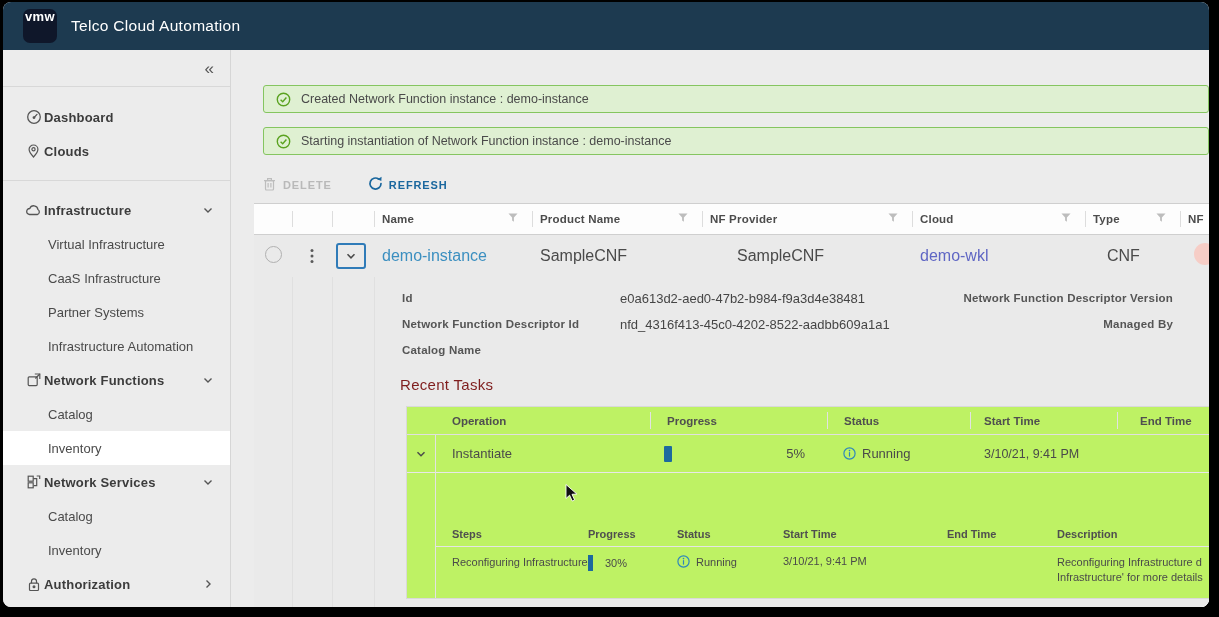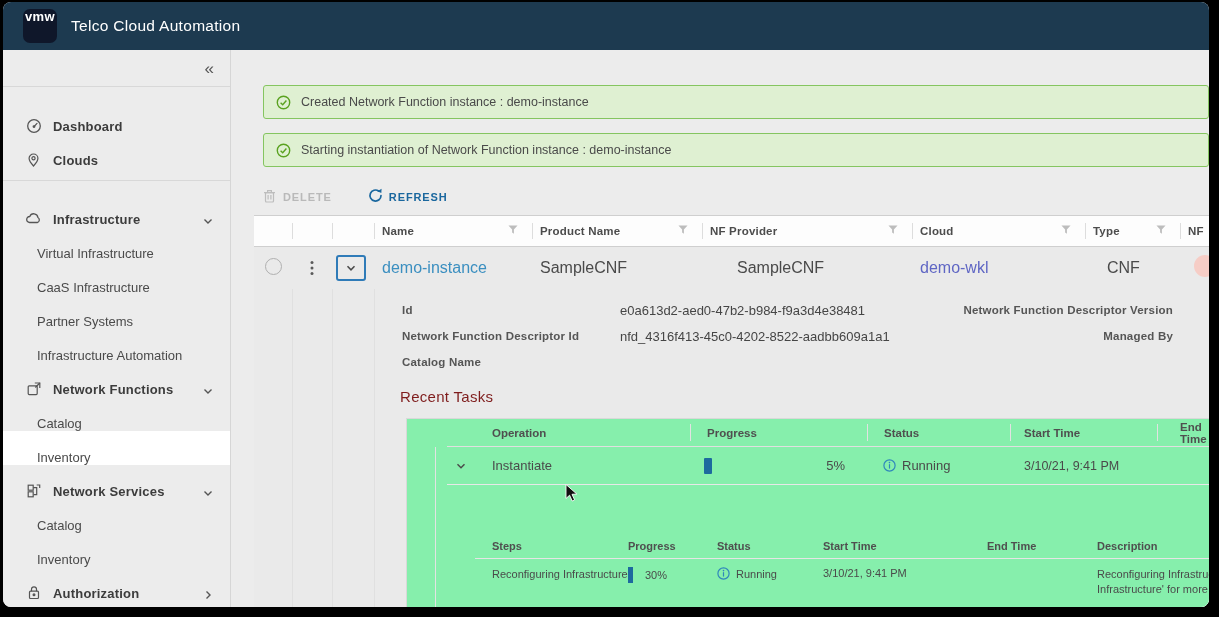--- a/index.html
+++ b/index.html
@@ -16,33 +16,33 @@
 
   
   .layout { display:flex; height:557px; }
   .sidebar { width:228px; flex:0 0 228px; background:#ececec; border-right:1px solid #d6d6d6; overflow:hidden; }
   .content { flex:1; position:relative; overflow:hidden; background:#ececec; }
 
   
   .collapse-row { height:36px; display:flex; align-items:center; justify-content:flex-end; padding-right:16px; }
   .collapse-glyph { font-size:17px; color:#555; cursor:pointer; line-height:1; }
   .sb-divider { height:1px; background:#d8d8d8; }
-  .sb-item { display:flex; align-items:flex-end; height:34px; padding:0 16px 0 22px; gap:11px; font-size:13px; color:#4a4a4a; cursor:pointer; }
+  .sb-item { display:flex; align-items:center; height:34px; padding:0 16px 0 22px; gap:2px; font-size:13px; color:#4a4a4a; cursor:pointer; }
   .sb-item.first { margin-top:13px; }
   .sb-item.top .sb-label { font-weight:600; color:#3c3c3c; letter-spacing:.2px; }
-  .sb-item.sub { padding-left:34px; }
+  .sb-item.sub { padding-left:45px; }
   .sb-item.selected { background:#fff; }
   .sb-icon { width:17px; height:17px; flex:0 0 17px; display:flex; align-items:center; justify-content:center; color:#555; }
   .sb-chev { margin-left:auto; color:#555; display:flex; }
   .sb-divider.mid { margin-top:12px; }
   .sb-item.group-start { margin-top:12px; }
 
   
   .alert { margin:0 0 0 32px; height:28px; background:#dff0d2; border:1px solid #85c560; border-radius:3px;
-           display:flex; align-items:center; gap:10px; padding:16px 12px; font-size:12.5px; color:#4a4a4a; }
+           display:flex; align-items:center; gap:10px; padding:7px 12px; font-size:12.5px; color:#4a4a4a; }
   .alert.a1 { margin-top:35px; }
   .alert.a2 { margin-top:14px; }
   .alert .ok-ic { display:flex; flex:0 0 15px; }
 
   
   .toolbar { display:flex; gap:36px; margin:21px 0 10px 32px; align-items:center; }
   .tbtn { display:flex; align-items:center; gap:7px; background:none; border:none; font-family:inherit;
           font-size:11px; font-weight:700; letter-spacing:.9px; cursor:pointer; }
   .tbtn.disabled { color:#b9b9b9; }
   .tbtn.blue { color:#1a679e;gap:6px; }
@@ -72,21 +72,21 @@
   .dg-detail { position:relative; background:#eaeaea; padding:8px 0 20px 0; }
   .vline { position:absolute; top:0; bottom:0; width:1px; background:#e0e0e0; }
   .fields { position:relative; padding-left:148px; }
   .frow { height:26px; display:flex; align-items:center; }
   .flabel { width:218px; font-size:11.5px; font-weight:700; color:#555; letter-spacing:.2px; }
   .fvalue { font-size:13px; color:#454545; }
   .fields-right { position:absolute; top:0; left:701px;text-align:right; }
   .rt-title { margin:13px 0 0 146px; font-size:15px; color:#7f1d1d; font-weight:400; letter-spacing:.3px; }
 
   
-  .tasks { position:relative; margin:13px -2px 0 152px; background:#86efac; border:1px solid #d9d9d9; border-right:none;padding-left:40px; }
+  .tasks { position:relative; margin:13px -2px 0 152px; background:#bef264; border:1px solid #d9d9d9; border-right:none; }
   .expcol-line { position:absolute; left:28px; top:28px; bottom:0; width:1px; background:#e3e3e3; }
   .t-head { display:grid; grid-template-columns:28px 215px 177px 143px 147px 1fr; height:28px; align-items:center;
             border-bottom:1px solid #e0e0e0; font-size:11.5px; font-weight:700; color:#4f4f4f; }
   .t-head .th { position:relative; height:100%; display:flex; align-items:center; padding-left:17px; }
   .t-head .th.sep::before { content:''; position:absolute; left:0; top:5px; bottom:5px; width:1px; background:#e2e2e2; }
   .t-row { display:grid; grid-template-columns:28px 215px 177px 143px 147px 1fr; height:38px; align-items:center;
            font-size:13px; color:#4a4a4a; border-bottom:1px solid #e8e8e8; }
   .t-row .texp { display:flex; justify-content:center; color:#4a4a4a; cursor:pointer; }
   .t-row .top-cell { padding-left:17px; }
   .pcell { display:flex; align-items:center; justify-content:space-between; padding:0 22px 0 14px; }

